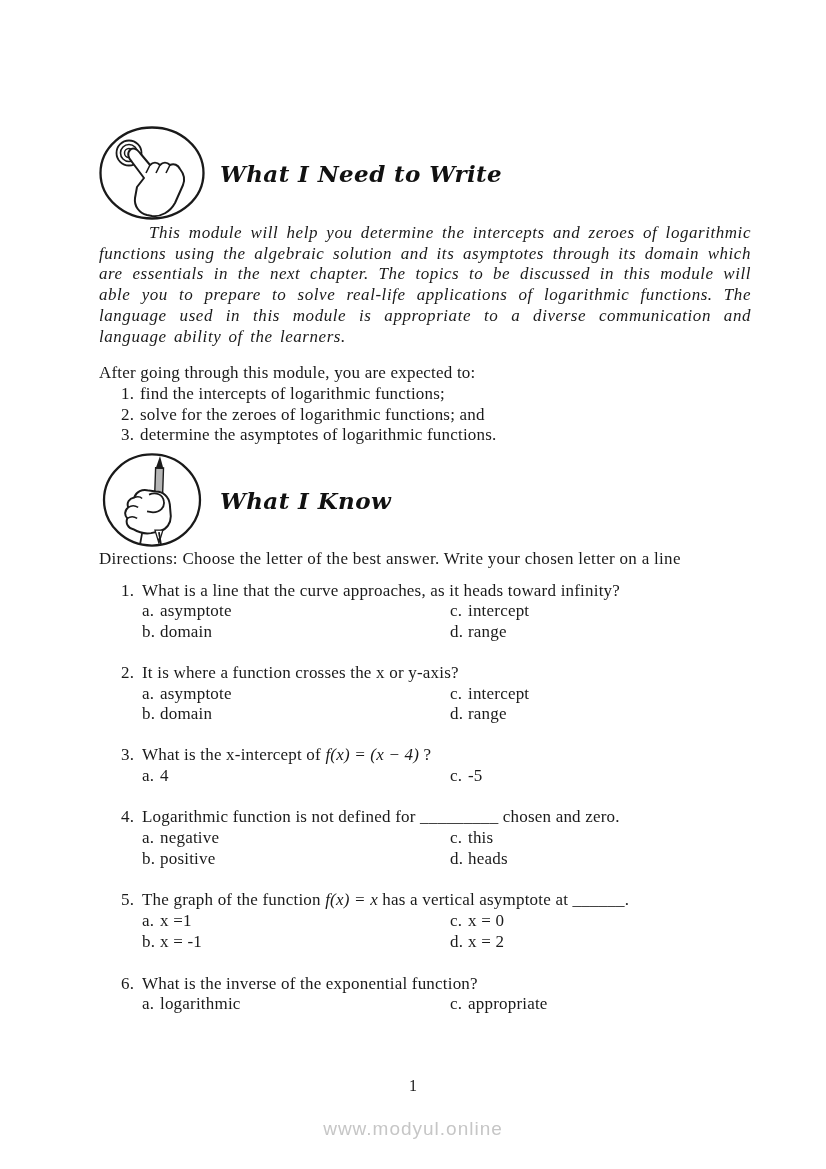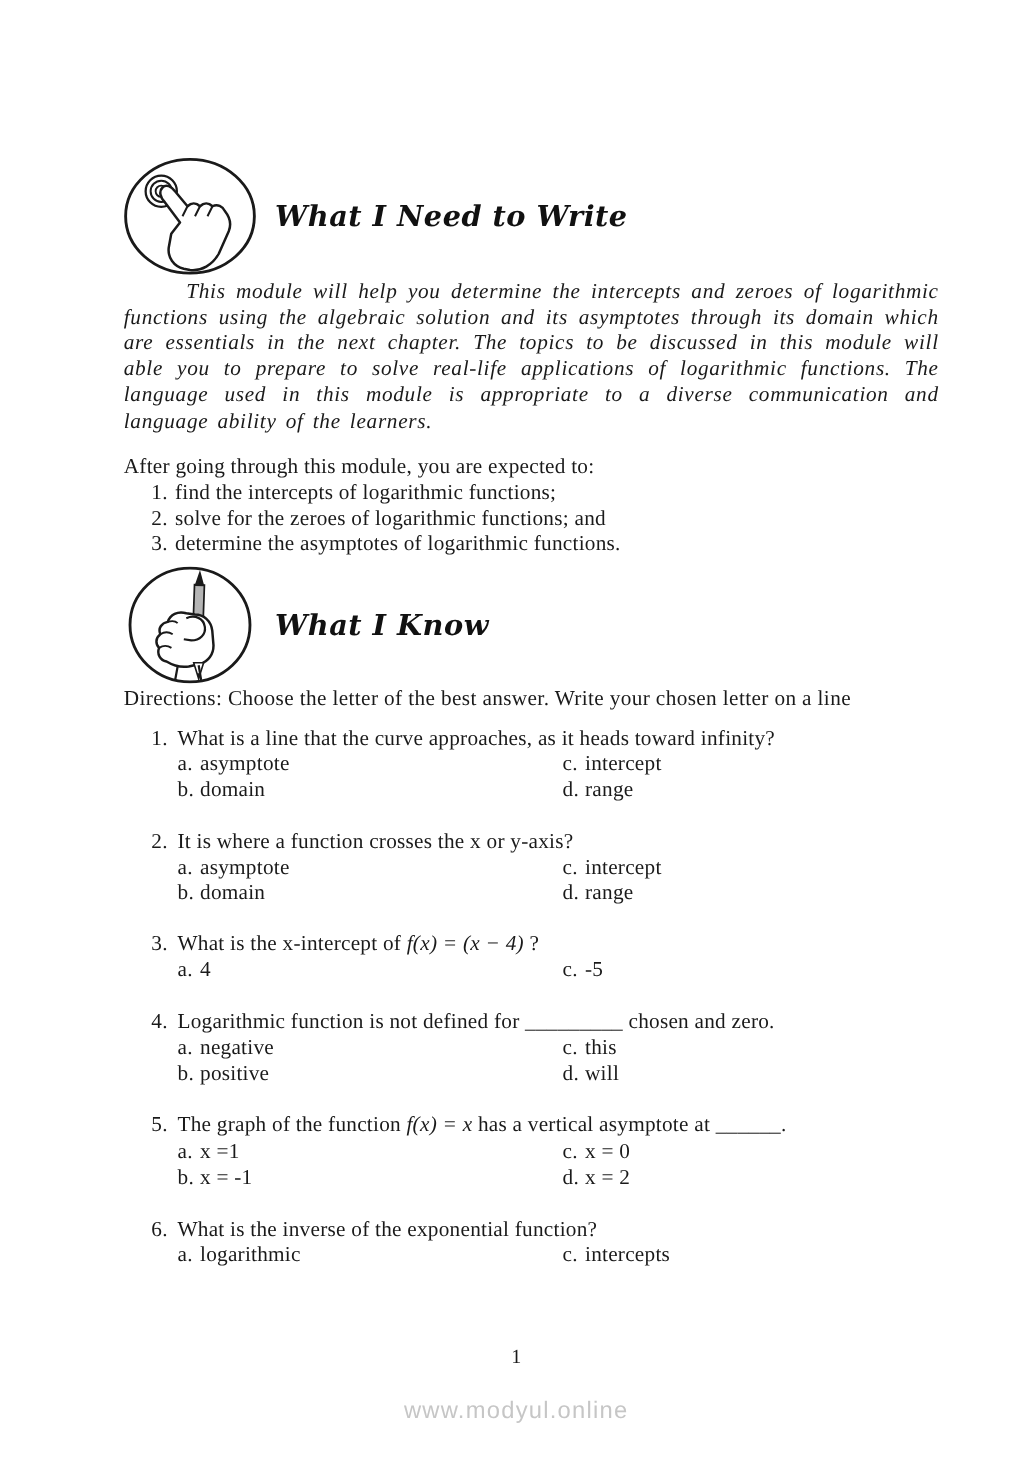--- a/index.html
+++ b/index.html
@@ -166,21 +166,21 @@
       <div class="q-line">
         <span class="q-num">4.</span>
         <span class="q-text">Logarithmic function is not defined for _________ chosen and zero.</span>
       </div>
       <div class="opt-row">
         <div class="opt-cell1"><span class="opt-letter">a.</span><span>negative</span></div>
         <div class="opt-cell2"><span class="opt-letter">c.</span><span>this</span></div>
       </div>
       <div class="opt-row">
         <div class="opt-cell1"><span class="opt-letter">b.</span><span>positive</span></div>
-        <div class="opt-cell2"><span class="opt-letter">d.</span><span>will</span></div>
+        <div class="opt-cell2"><span class="opt-letter">d.</span><span>heads</span></div>
       </div>
     </div>
 
     <div class="question q5">
       <div class="q-line">
         <span class="q-num">5.</span>
         <span class="q-text"><span>The graph of the function </span><span class="math">f(x) = x</span><span>  has a vertical asymptote at ______.</span></span>
       </div>
       <div class="opt-row">
         <div class="opt-cell1"><span class="opt-letter">a.</span><span>x =1</span></div>
@@ -192,21 +192,21 @@
       </div>
     </div>
 
     <div class="question q6">
       <div class="q-line">
         <span class="q-num">6.</span>
         <span class="q-text">What is the inverse of the exponential function?</span>
       </div>
       <div class="opt-row">
         <div class="opt-cell1"><span class="opt-letter">a.</span><span>logarithmic</span></div>
-        <div class="opt-cell2"><span class="opt-letter">c.</span><span>intercepts</span></div>
+        <div class="opt-cell2"><span class="opt-letter">c.</span><span>appropriate</span></div>
       </div>
     </div>
 
   </div>
 
   <div class="page-number">1</div>
   <div class="watermark">www.modyul.online</div>
 </div>
 
 </body></html>

